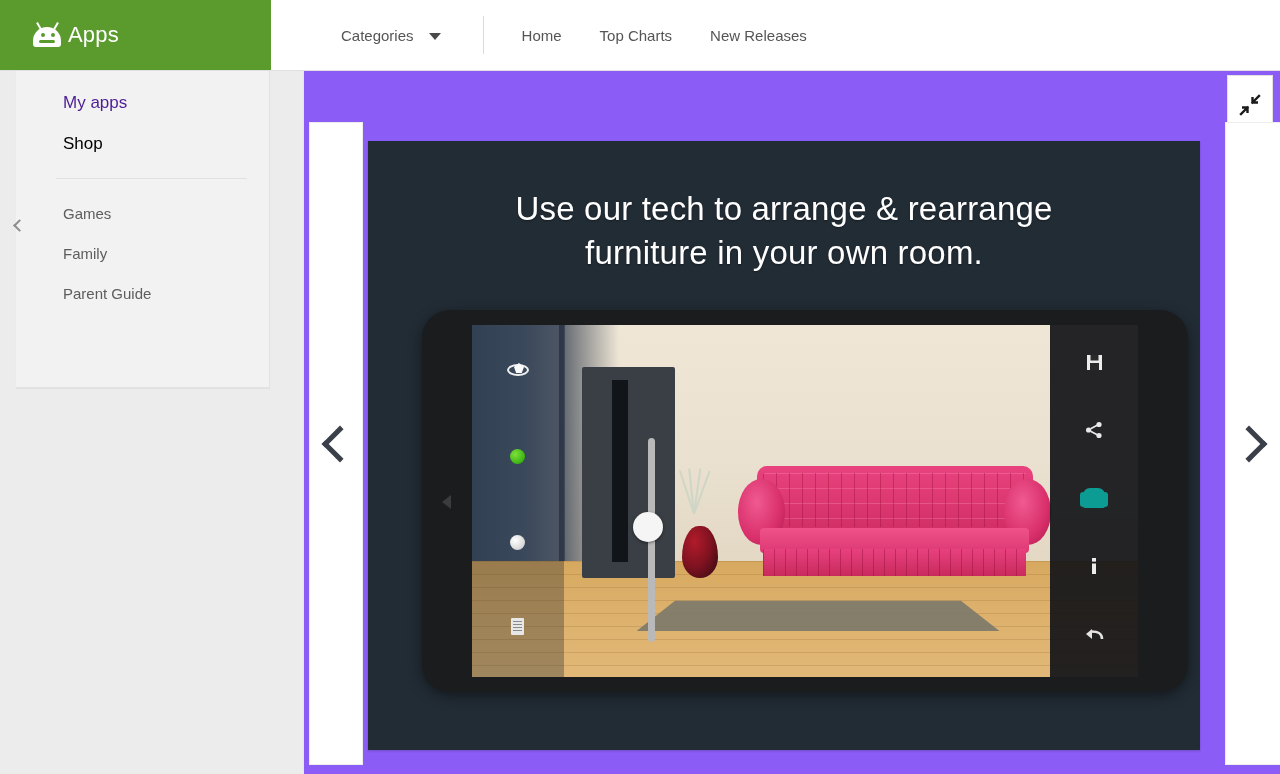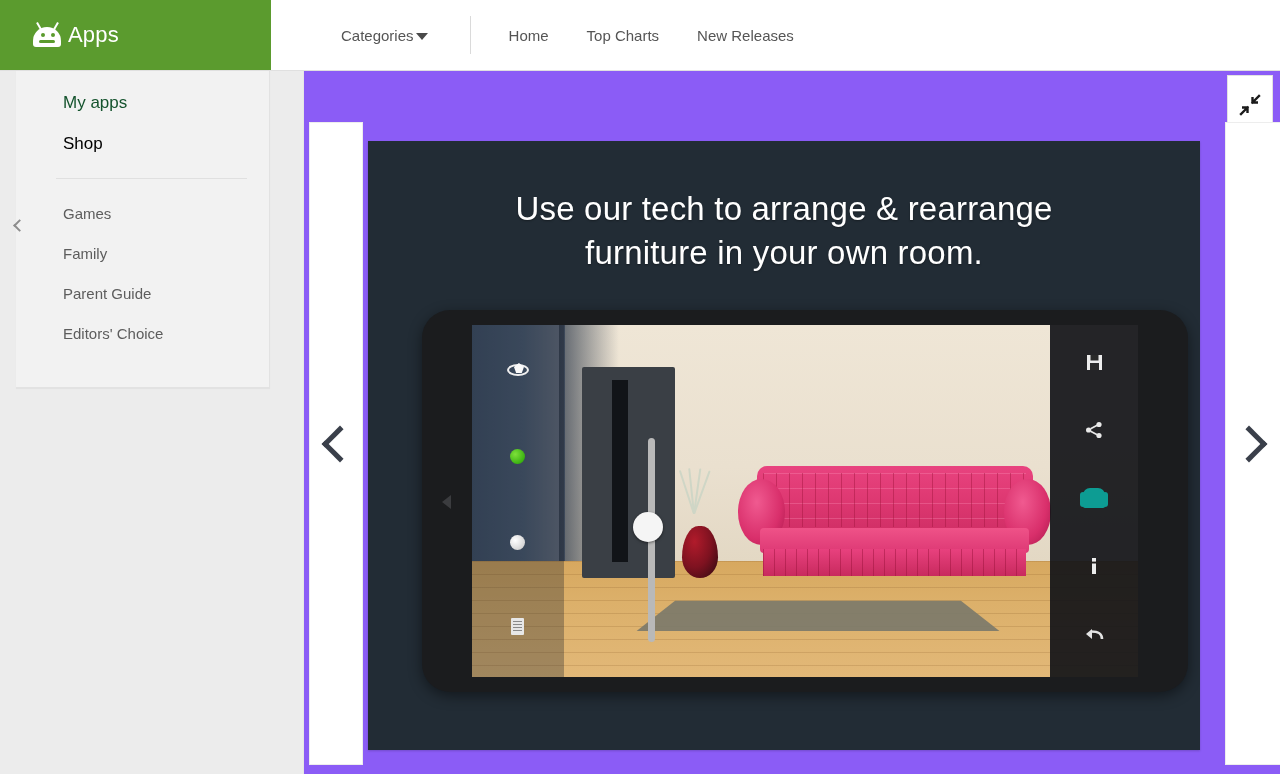--- a/index.html
+++ b/index.html
@@ -49,21 +49,21 @@
   .brand-text {
     margin-left: 4px; color: #ffffff; font-size: 22px; letter-spacing: .2px;
   }
 
   .nav {
     position: absolute; left: 271px; top: 0; right: 0; height: 70px;
     display: flex; align-items: center;
   }
   .nav-cat {
     margin-left: 70px; color: #555; font-size: 15px;
-    display: flex; align-items: center; gap: 2px; cursor: default;
+    display: flex; align-items: center; gap: 15px; cursor: default;
   }
   .caret {
     width: 0; height: 0; border-left: 6px solid transparent; border-right: 6px solid transparent;
     border-top: 7px solid #4a4a4a; margin-top: 3px;
   }
   .nav-sep {
     width: 1px; height: 38px; background: #dadada; margin-left: 42px; margin-right: 0px;
   }
   .nav-links { display: flex; align-items: flex-start; }
   .nav-links .nl { color: #555; font-size: 15px; margin-left: 38px; cursor: default; }
@@ -71,21 +71,21 @@
   
   .sidebar {
     position: absolute; left: 16px; top: 71px; width: 254px; height: 317px;
     background: #f2f2f2;
     border-right: 1px solid #e2e2e2;
     border-bottom: 1px solid #e2e2e2;
     box-shadow: 0 1px 1px rgba(0,0,0,.04);
   }
   .side-item {
     height: 41px; display: flex; align-items: center;
-    padding-left: 47px; font-size: 17px; color: #14532d; cursor: default;
+    padding-left: 47px; font-size: 17px; color: #4c1d95; cursor: default;
   }
   .side-item.first { margin-top: 11px; }
   .side-item.active { color: #000000; }
   .side-divider {
     height: 1px; background: #e0e0e0; margin: 14px 22px 14px 40px;
   }
   .side-item.small { font-size: 15px; height: 40px; color: #5d5d5d; text-align: center; }
 
   .sidebar-collapse {
     position: absolute; left: 8px; top: 212px; width: 22px; height: 26px;
@@ -359,23 +359,20 @@
     <div class="side-divider"></div>
     <div class="side-item small">
       <span>Games</span>
     </div>
     <div class="side-item small">
       <span>Family</span>
     </div>
     <div class="side-item small">
       <span>Parent Guide</span>
     </div>
-    <div class="side-item small">
-      <span>Editors' Choice</span>
-    </div>
   </div>
 
   <div class="sidebar-collapse">
     <span class="chev left"></span>
   </div>
 
   <div class="content">
 
     <div class="collapse-btn">
       <span class="collapse-glyph">

